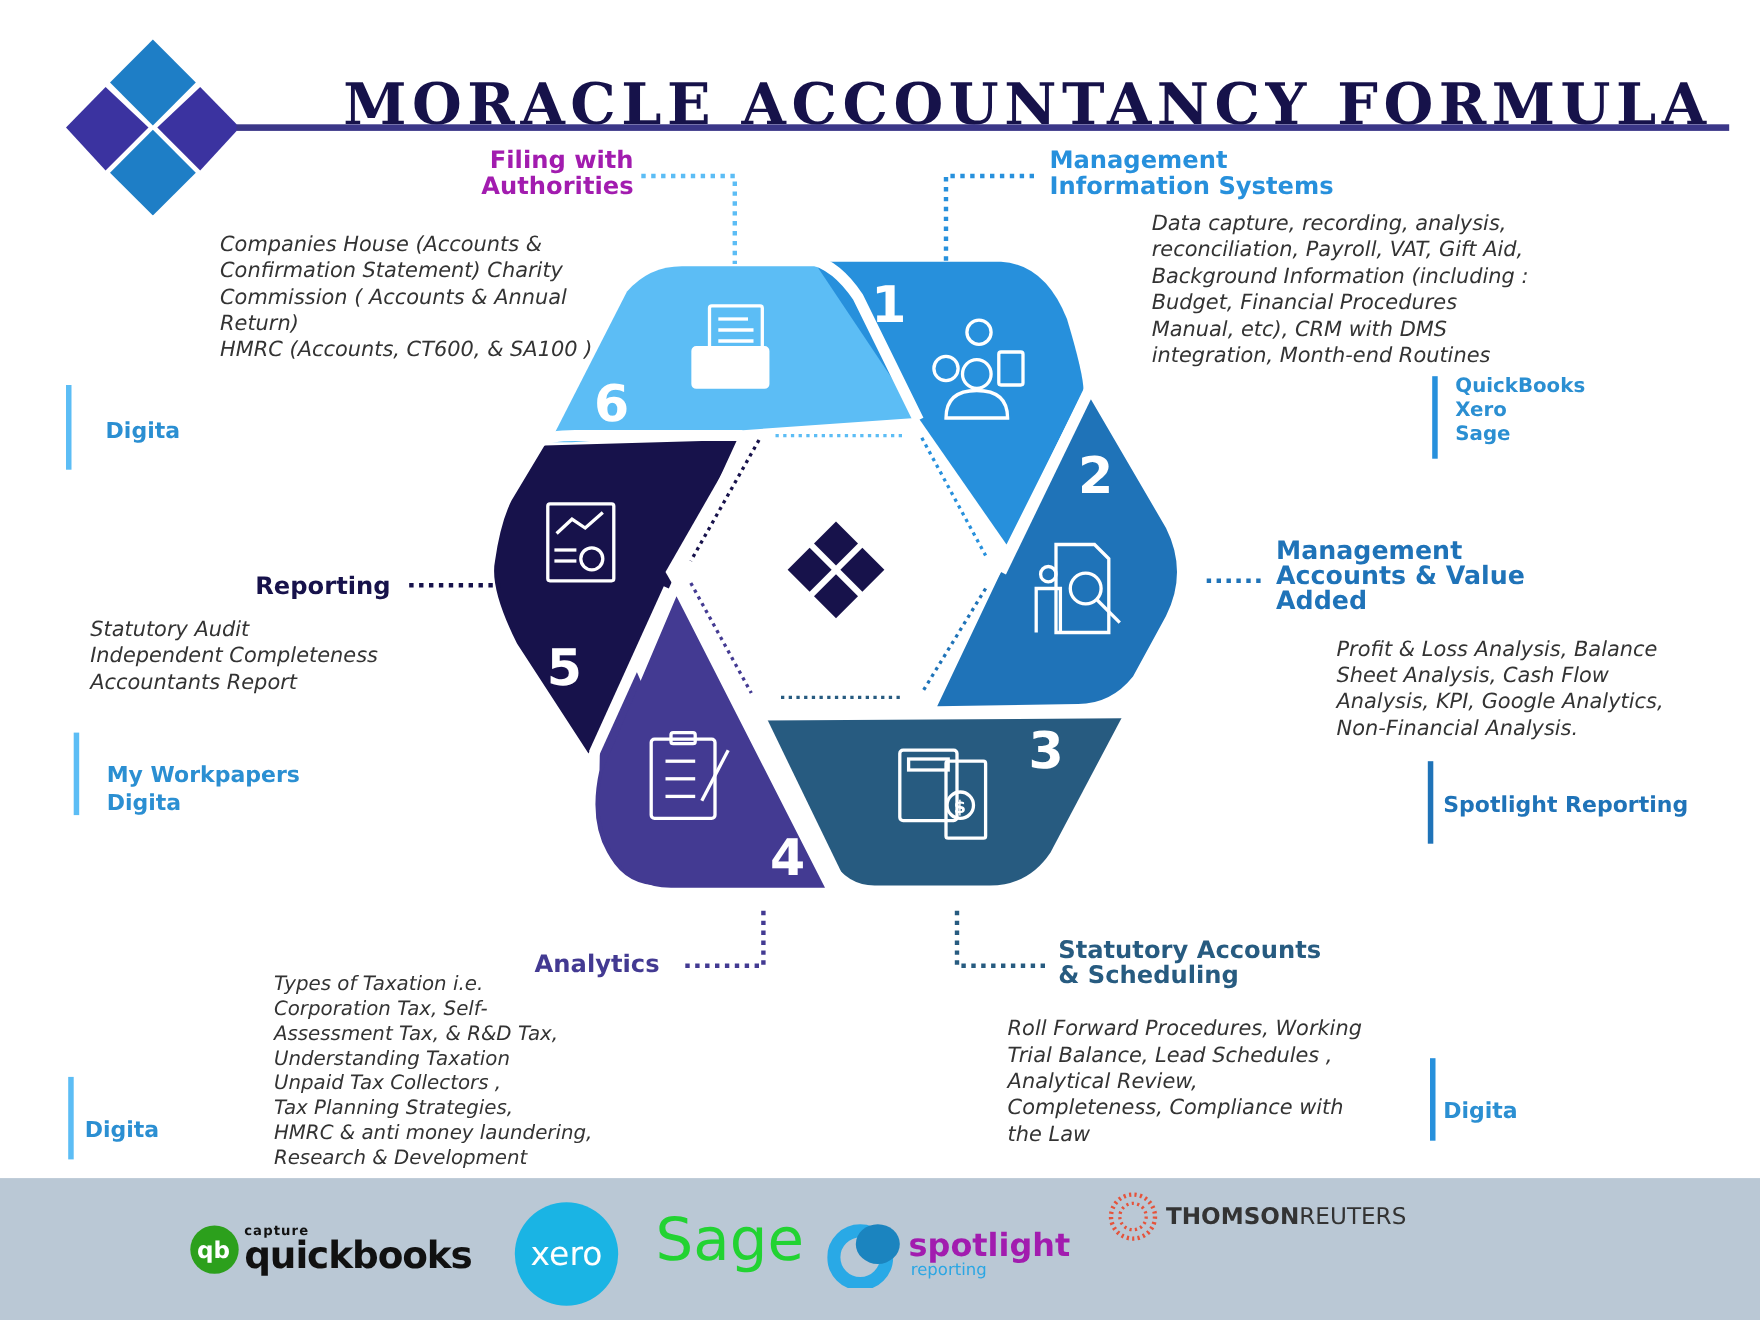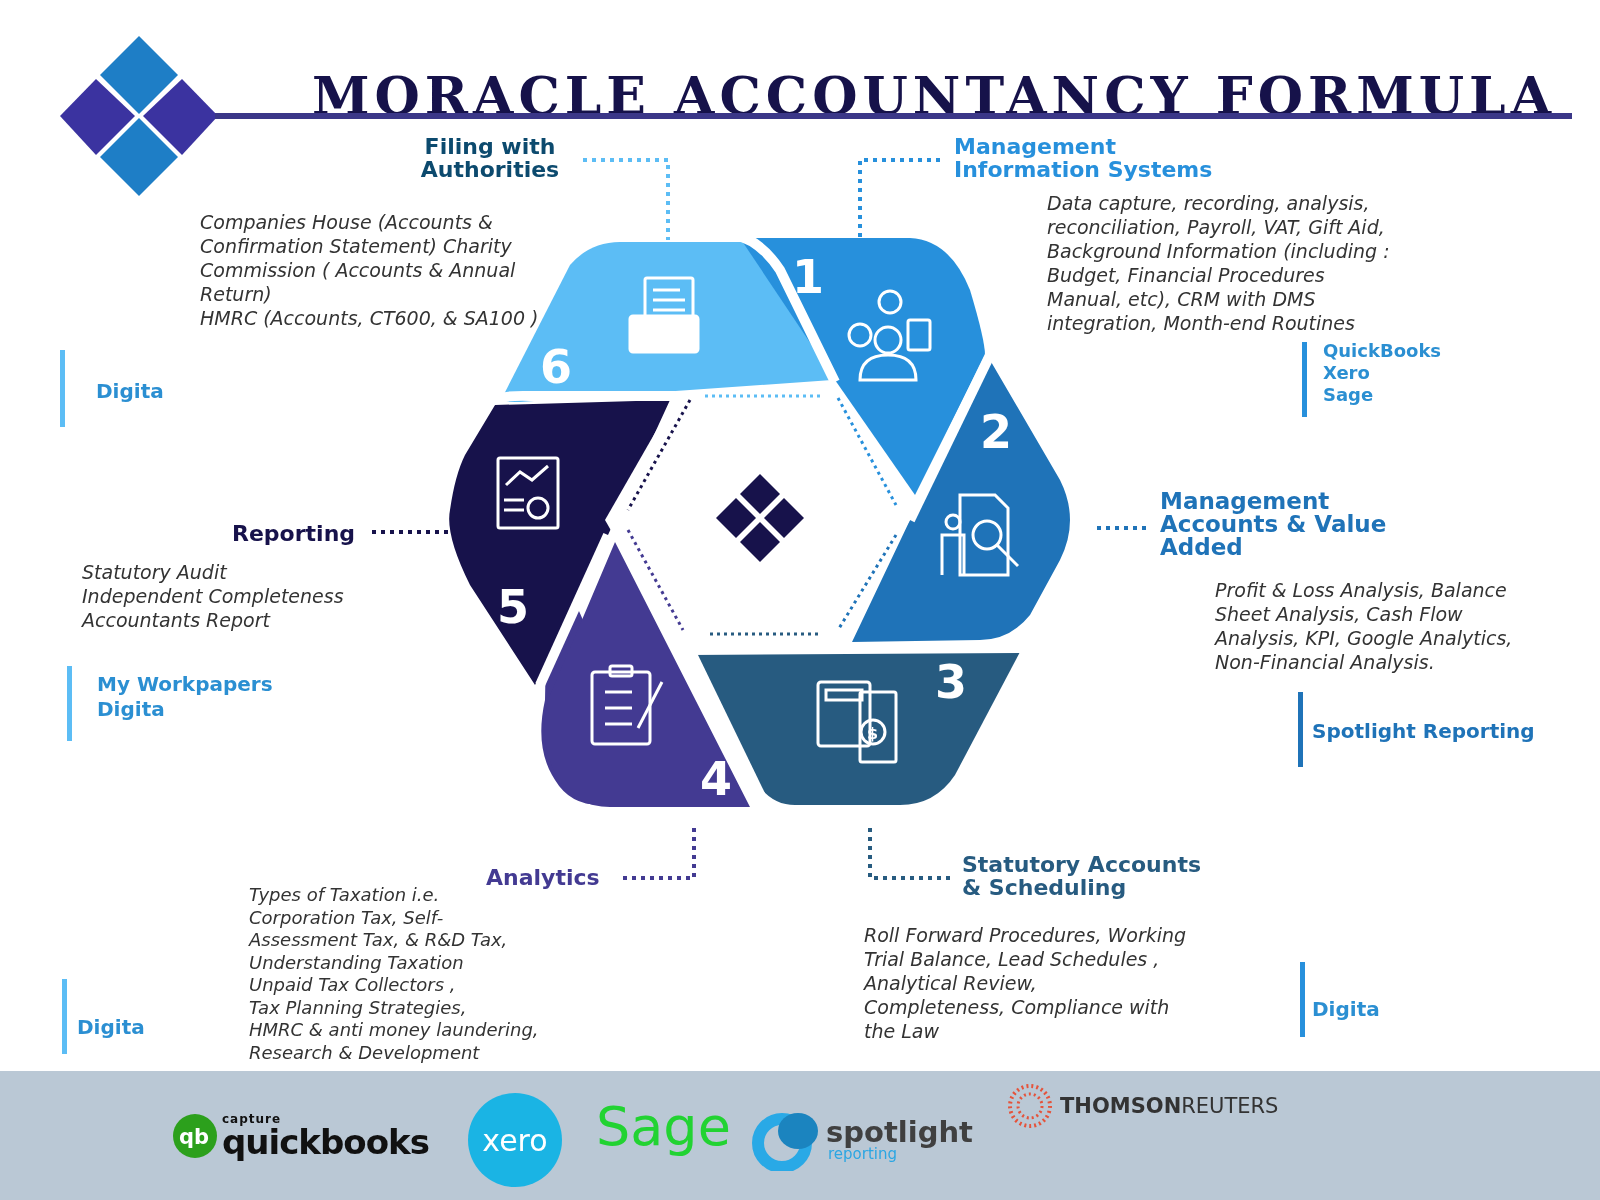--- a/index.html
+++ b/index.html
@@ -133,21 +133,21 @@
   <g stroke-width="4" stroke-dasharray="4,5" fill="none">
     <path d="M583,160 L668,160 L668,240" stroke="#5cbdf5"></path>
     <path d="M940,160 L860,160 L860,240" stroke="#2790dc"></path>
     <line x1="1097" y1="528" x2="1150" y2="528" stroke="#1f73b8"></line>
     <path d="M870,828 L870,878 L955,878" stroke="#275b80"></path>
     <path d="M694,828 L694,878 L622,878" stroke="#433a92"></path>
     <line x1="372" y1="532" x2="455" y2="532" stroke="#17124b"></line>
   </g>
 </svg>
 
-<div class="abs head" style="left:416px;top:135px;color:#0c4a6e;text-align:center;width:148px">Filing with
+<div class="abs head" style="left:428px;top:135px;color:#a21caf;text-align:right;width:148px">Filing with
 Authorities</div>
 <div class="abs desc" style="left:200px;top:210px;width:360px">Companies House (Accounts &amp;
 Confirmation Statement)  Charity
 Commission ( Accounts &amp; Annual
 Return)
 HMRC (Accounts, CT600, &amp; SA100 )</div>
 <div class="abs bar" style="left:60px;top:350px;height:77px;background:#5cbdf5"></div>
 <div class="abs tool" style="left:96px;top:380px;color:#2b8fd2">Digita</div>
 
 <div class="abs head" style="left:954px;top:135px;color:#2790dc">Management
@@ -168,21 +168,21 @@
 Added</div>
 <div class="abs desc" style="left:1215px;top:578px;width:360px">Profit &amp; Loss Analysis, Balance
 Sheet Analysis, Cash Flow
 Analysis, KPI, Google Analytics,
 Non-Financial Analysis.</div>
 <div class="abs bar" style="left:1298px;top:692px;height:75px;background:#1f73b8"></div>
 <div class="abs tool" style="left:1312px;top:720px;color:#1f73b8">Spotlight Reporting</div>
 
 <div class="abs head" style="left:962px;top:853px;color:#275b80">Statutory Accounts
 &amp; Scheduling</div>
-<div class="abs desc" style="left:864px;top:923px;width:340px">Roll Forward Procedures, Working
+<div class="abs desc" style="left:916px;top:923px;width:340px">Roll Forward Procedures, Working
 Trial Balance, Lead Schedules ,
 Analytical Review,
 Completeness, Compliance with
 the Law</div>
 <div class="abs bar" style="left:1300px;top:962px;height:75px;background:#2790dc"></div>
 <div class="abs tool" style="left:1312px;top:998px;color:#2b8fd2">Digita</div>
 
 <div class="abs head" style="left:486px;top:866px;color:#433a92">Analytics</div>
 <div class="abs desc" style="left:249px;top:884px;width:330px;line-height:22.5px;font-size:18px">Types of Taxation i.e.
 Corporation Tax, Self-
@@ -193,21 +193,21 @@
 HMRC &amp; anti money laundering,
 Research &amp; Development</div>
 <div class="abs bar" style="left:62px;top:979px;height:75px;background:#5cbdf5"></div>
 <div class="abs tool" style="left:77px;top:1016px;color:#2b8fd2">Digita</div>
 
 <div class="abs head" style="left:232px;top:522px;color:#17124b">Reporting</div>
 <div class="abs desc" style="left:82px;top:560px;width:320px">Statutory Audit
 Independent Completeness
 Accountants Report</div>
 <div class="abs bar" style="left:67px;top:666px;height:75px;background:#5cbdf5"></div>
-<div class="abs tool" style="left:97px;top:672px;color:#2b8fd2;line-height:25px">My Workpapers
+<div class="abs tool" style="left:97px;top:692px;color:#2b8fd2;line-height:25px">My Workpapers
 Digita</div>
 
 <div class="abs footer">
   <div class="logo" style="left:172px;top:42px">
     <svg width="46" height="46">
         <circle cx="23" cy="23" r="22" fill="#2ca01c"></circle>
         <text x="7" y="31" font-size="21" font-weight="bold" fill="#fff">qb</text>
       </svg>
     <div style="margin-left:4px;line-height:1">
       <div style="font-size:12px;font-weight:bold;color:#111;letter-spacing:1px">capture</div>
@@ -219,21 +219,21 @@
   </div>
   <div class="logo" style="left:596px;top:24px">
     <span style="color:#22d332;font-size:54px">Sage</span>
   </div>
   <div class="logo" style="left:752px;top:38px">
     <svg width="72" height="62">
         <circle cx="30" cy="34" r="24" fill="none" stroke="#29a9e6" stroke-width="12"></circle>
         <ellipse cx="46" cy="22" rx="20" ry="18" fill="#1b84bf"></ellipse>
       </svg>
     <div style="line-height:1;margin-left:2px">
-      <div style="color:#404040;font-size:29px;font-weight:bold">spotlight</div>
+      <div style="color:#a21caf;font-size:29px;font-weight:bold">spotlight</div>
       <div style="color:#2ba6e3;font-size:15px;margin-left:2px">reporting</div>
     </div>
   </div>
   <div class="logo" style="left:1000px;top:12px;flex-direction:row">
     <svg width="60" height="46">
         <circle cx="30" cy="23" r="20" fill="none" stroke="#e5533b" stroke-width="4" stroke-dasharray="2,3"></circle>
         <circle cx="30" cy="23" r="12" fill="none" stroke="#e5533b" stroke-width="3" stroke-dasharray="2,3"></circle>
       </svg>
     <div style="font-size:21px;font-weight:bold;color:#333;line-height:26px;text-align:center">THOMSON</div>
     <div style="font-size:21px;font-weight:normal;color:#333;line-height:22px;text-align:right">REUTERS</div>

